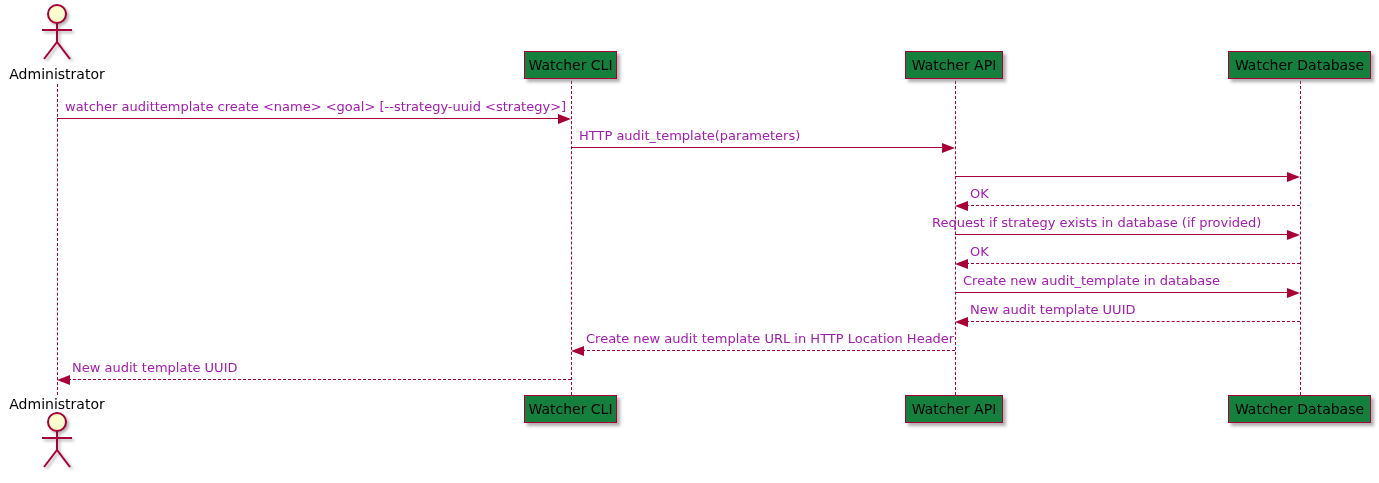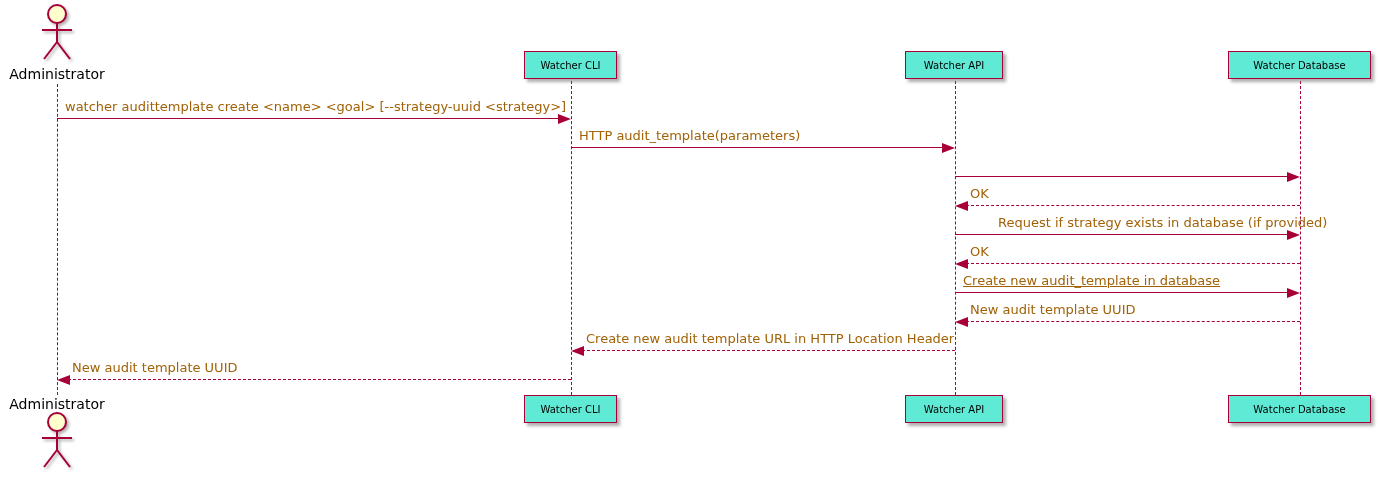--- a/index.html
+++ b/index.html
@@ -11,45 +11,45 @@
     overflow:hidden;
   }
   .lifeline{
     position:absolute;
     width:0;
     border-left:1px dashed #A80036;
   }
   .pbox{
     position:absolute;
     height:28px;
-    background:#5eead4;
+    background:#15803d;
     border:1.5px solid #A80036;
     box-shadow:3px 3px 3px rgba(110,110,110,0.55);
     display:flex;align-items:center;justify-content:center;
-    font-size:10px;color:#000;
+    font-size:14px;color:#000;
     white-space:nowrap;
     box-sizing:border-box;
   }
   .actor-label{
     position:absolute;
     width:140px;
     text-align:center;
     font-size:14px;color:#000;
     white-space:nowrap;
   }
   .actor-figure{
     position:absolute;
     filter:drop-shadow(2.5px 2.5px 1.5px rgba(120,120,120,0.6));
   }
   .msg-line{position:absolute;height:0;}
   .msg-line.solid{border-top:1.5px solid #A80036;}
   .msg-line.dashed{border-top:1px dashed #A80036;}
   .msg-label{
     position:absolute;
-    font-size:13px;color:#a16207;
+    font-size:13px;color:#a21caf;
     white-space:nowrap;
     line-height:16px;
   }
   .arrowhead{position:absolute;width:0;height:0;}
   .arrowhead.right{
     border-top:5px solid transparent;
     border-bottom:5px solid transparent;
     border-left:13px solid #A80036;
   }
   .arrowhead.left{
@@ -94,27 +94,27 @@
     <div class="msg-line solid" style="left: 571px; top: 147px; width: 378px;"></div>
     <div class="arrowhead right" style="left: 942px; top: 143px;"></div>
     <div class="msg-label" style="left: 579px; top: 128px;">HTTP audit_template(parameters)</div>
     <div class="msg-line solid" style="left: 955px; top: 176px; width: 339px;"></div>
     <div class="arrowhead right" style="left: 1287px; top: 172px;"></div>
     <div class="msg-line dashed" style="left: 961px; top: 205px; width: 339px;"></div>
     <div class="arrowhead left" style="left: 955px; top: 201px;"></div>
     <div class="msg-label" style="left: 970px; top: 186px;">OK</div>
     <div class="msg-line solid" style="left: 955px; top: 234px; width: 339px;"></div>
     <div class="arrowhead right" style="left: 1287px; top: 230px;"></div>
-    <div class="msg-label" style="left: 998px; top: 215px;">Request if strategy exists in database (if provided)</div>
+    <div class="msg-label" style="left: 932px; top: 215px;">Request if strategy exists in database (if provided)</div>
     <div class="msg-line dashed" style="left: 961px; top: 263px; width: 339px;"></div>
     <div class="arrowhead left" style="left: 955px; top: 259px;"></div>
     <div class="msg-label" style="left: 970px; top: 244px;">OK</div>
     <div class="msg-line solid" style="left: 955px; top: 292px; width: 339px;"></div>
     <div class="arrowhead right" style="left: 1287px; top: 288px;"></div>
-    <div class="msg-label" style="left: 963px; top: 273px; text-decoration: underline;">Create new audit_template in database</div>
+    <div class="msg-label" style="left: 963px; top: 273px;">Create new audit_template in database</div>
     <div class="msg-line dashed" style="left: 961px; top: 321px; width: 339px;"></div>
     <div class="arrowhead left" style="left: 955px; top: 317px;"></div>
     <div class="msg-label" style="left: 970px; top: 302px;">New audit template UUID</div>
     <div class="msg-line dashed" style="left: 577px; top: 350px; width: 378px;"></div>
     <div class="arrowhead left" style="left: 571px; top: 346px;"></div>
     <div class="msg-label" style="left: 586px; top: 331px;">Create new audit template URL in HTTP Location Header</div>
     <div class="msg-line dashed" style="left: 63px; top: 379px; width: 508px;"></div>
     <div class="arrowhead left" style="left: 57px; top: 375px;"></div>
     <div class="msg-label" style="left: 72px; top: 360px;">New audit template UUID</div>
   </div>

